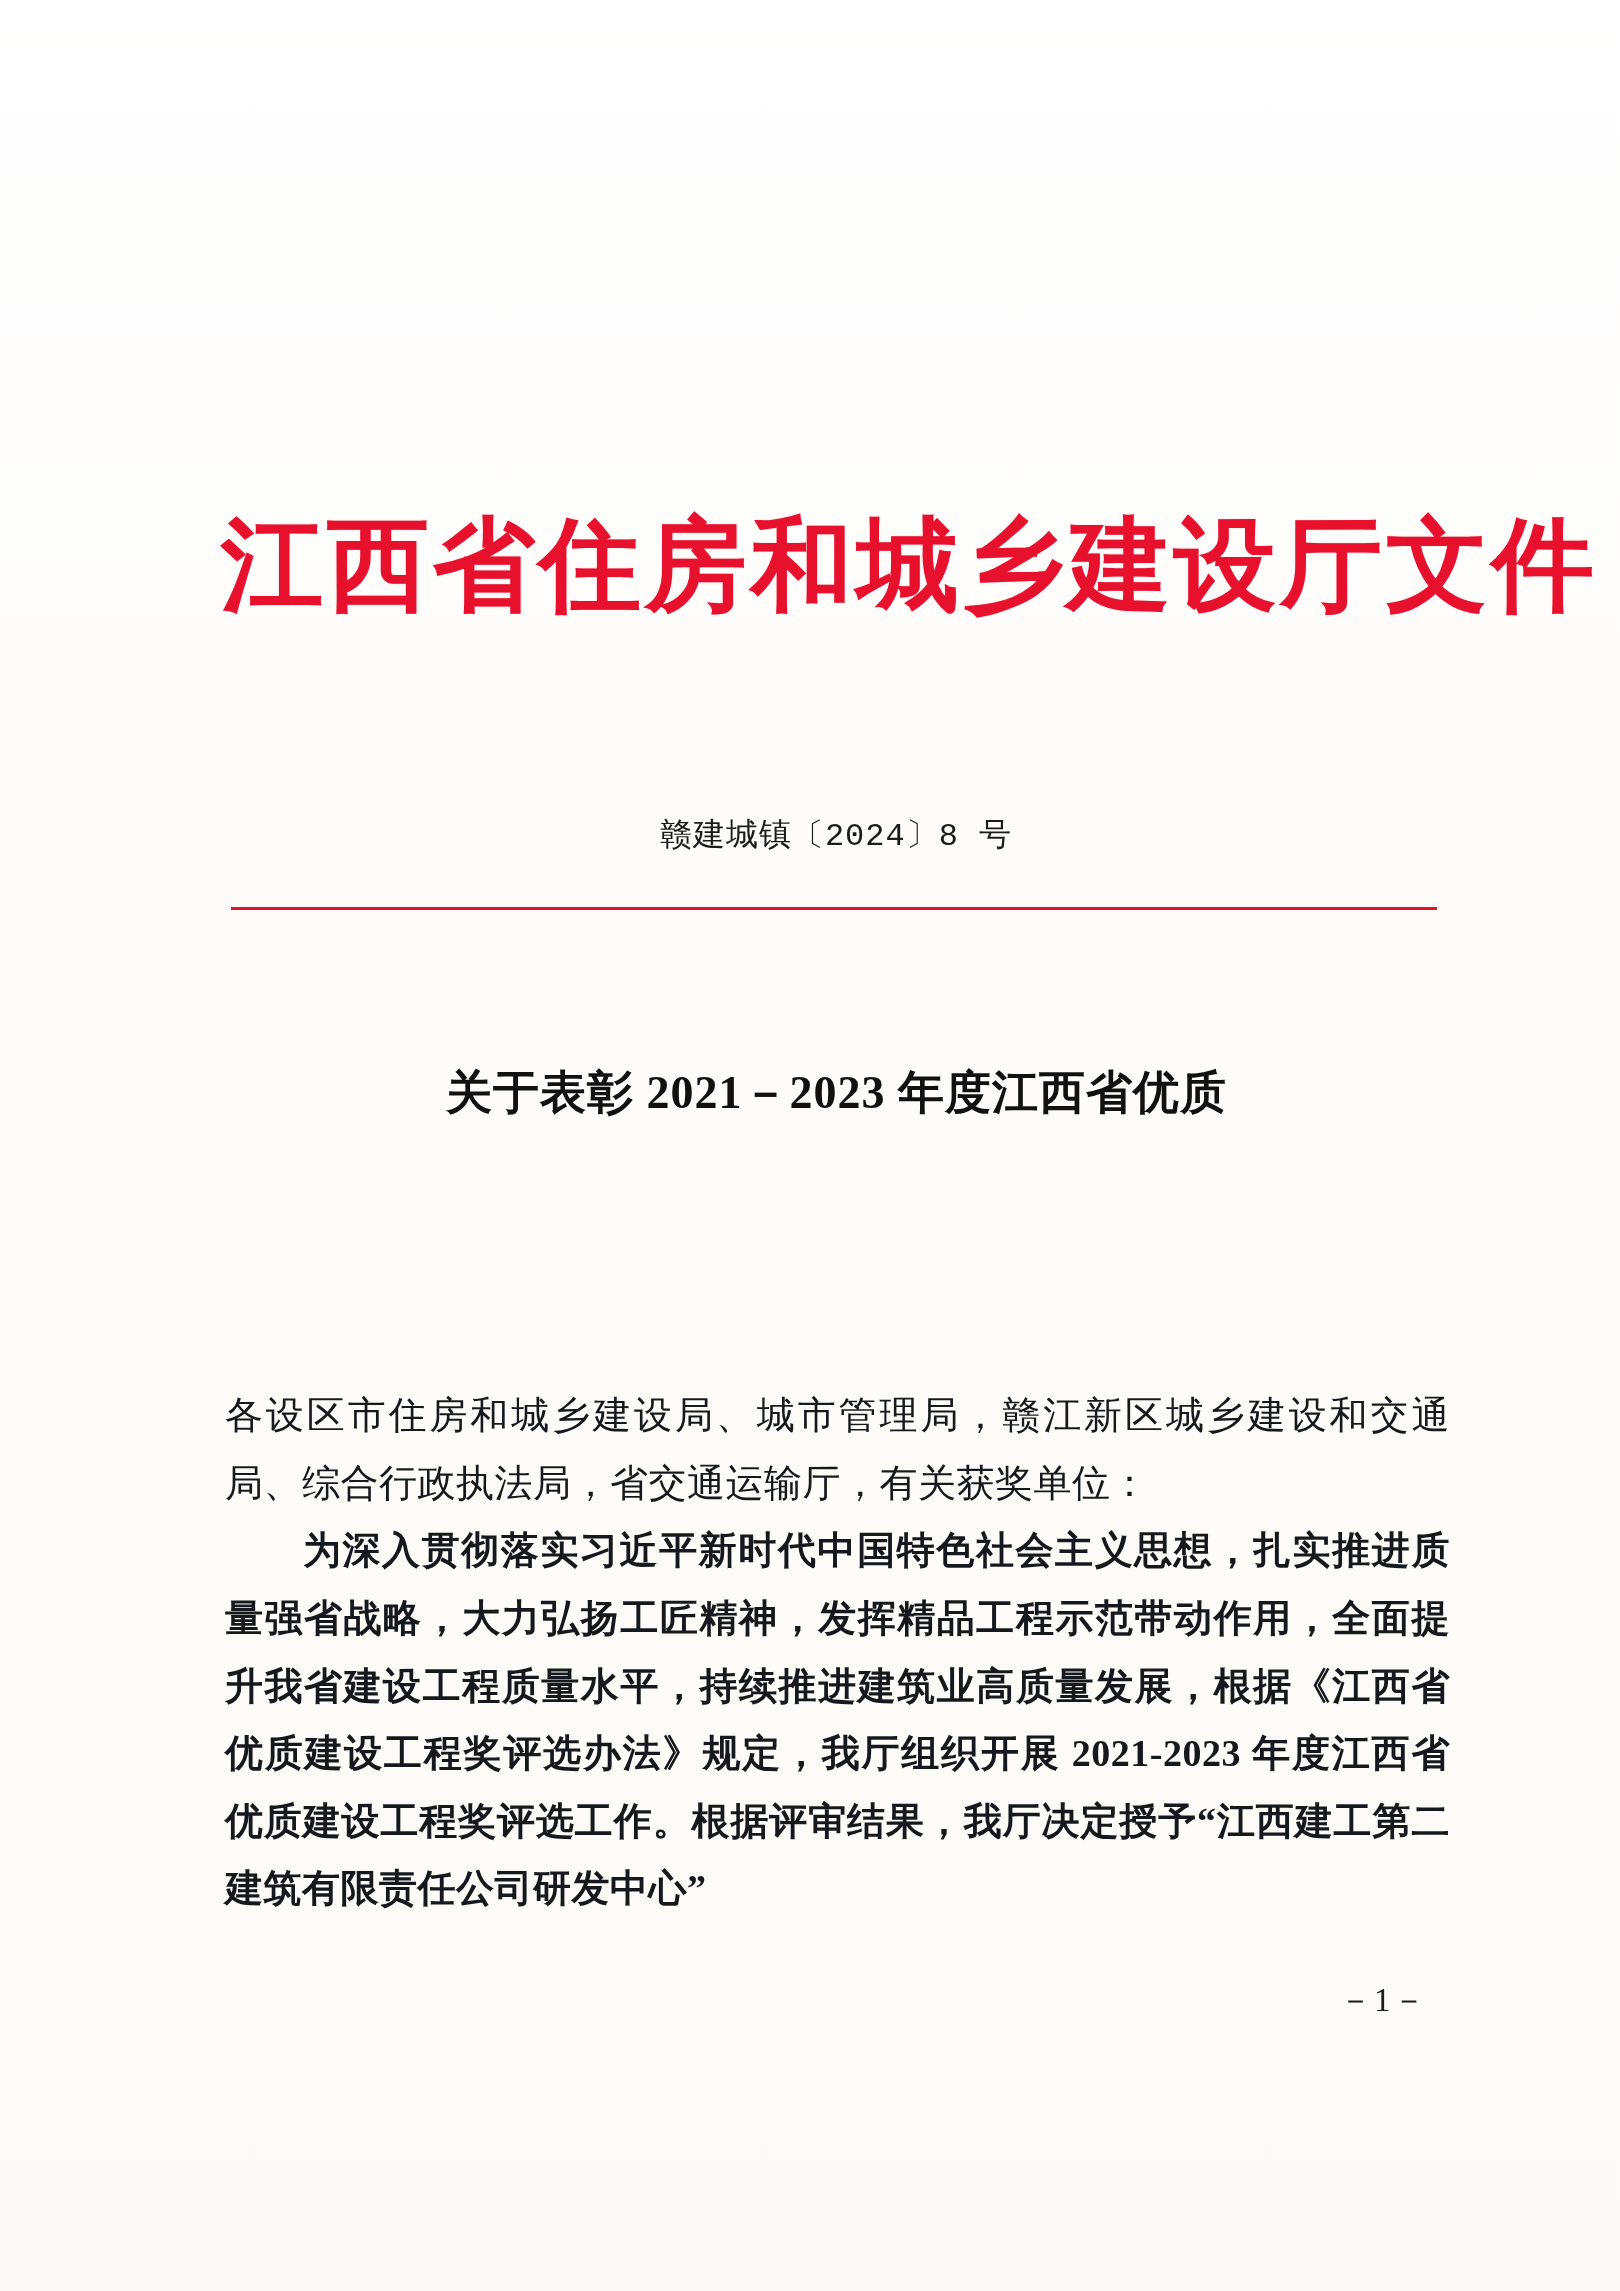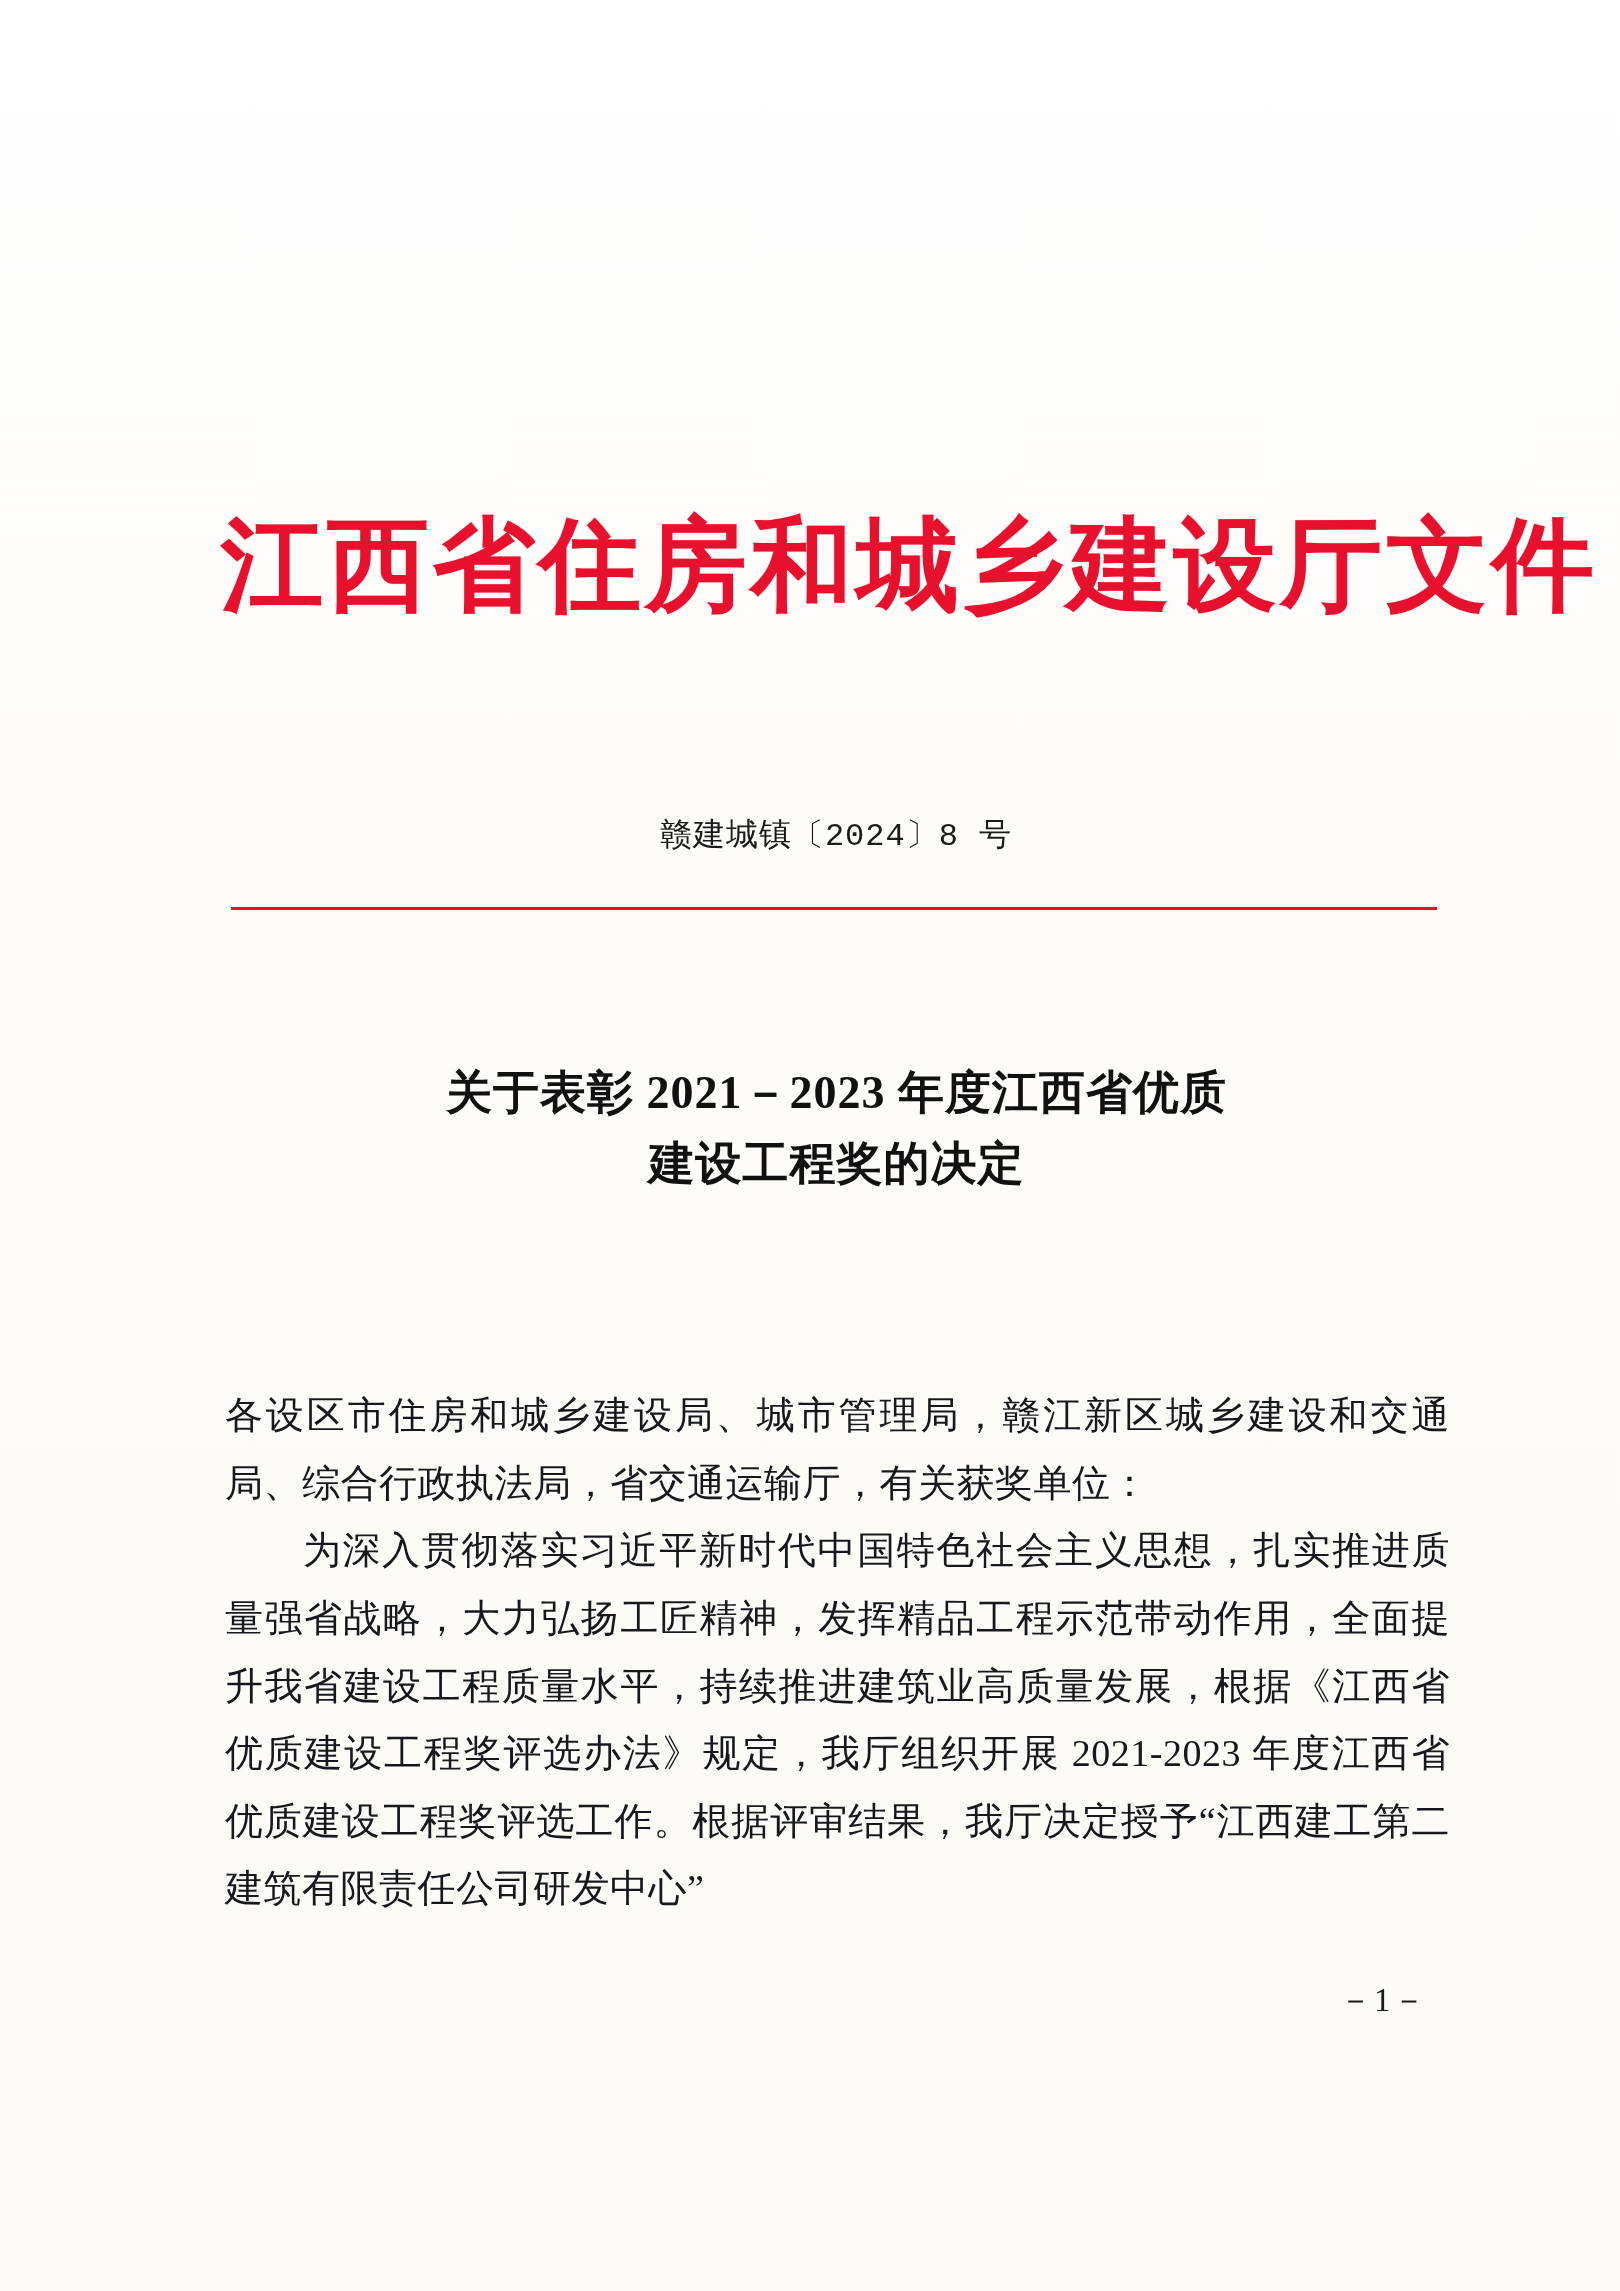--- a/index.html
+++ b/index.html
@@ -109,20 +109,21 @@
     font-size: 38px;
     line-height: 1.78;
     color: #15181c;
     letter-spacing: 0.5px;
     text-align: justify;
     text-justify: inter-character;
   }
 
   .body-block p.indent {
     text-indent: 78px;
+    font-weight: bold;
   }
 
   .page-number {
     position: absolute;
     left: 0;
     top: 1978px;
     width: 1230px;
     text-align: right;
     padding-right: 23.5px;
     box-sizing: border-box;
@@ -141,21 +142,20 @@
     <div class="doc-header">
       <div class="title-text">江西省住房和城乡建设厅文件</div>
     </div>
 
     <div class="doc-number">赣建城镇〔2024〕8 号</div>
 
     <div class="red-rule"></div>
 
     <div class="doc-title">
       <div>关于表彰 2021－2023 年度江西省优质</div>
-      <div>建设工程奖的决定</div>
     </div>
 
     <div class="body-block">
       <p>各设区市住房和城乡建设局、城市管理局，赣江新区城乡建设和交通局、综合行政执法局，省交通运输厅，有关获奖单位：</p>
       <p class="indent">为深入贯彻落实习近平新时代中国特色社会主义思想，扎实推进质量强省战略，大力弘扬工匠精神，发挥精品工程示范带动作用，全面提升我省建设工程质量水平，持续推进建筑业高质量发展，根据《江西省优质建设工程奖评选办法》规定，我厅组织开展 2021-2023 年度江西省优质建设工程奖评选工作。根据评审结果，我厅决定授予“江西建工第二建筑有限责任公司研发中心”</p>
     </div>
 
     <div class="page-number">－1－</div>
 
   </div>

